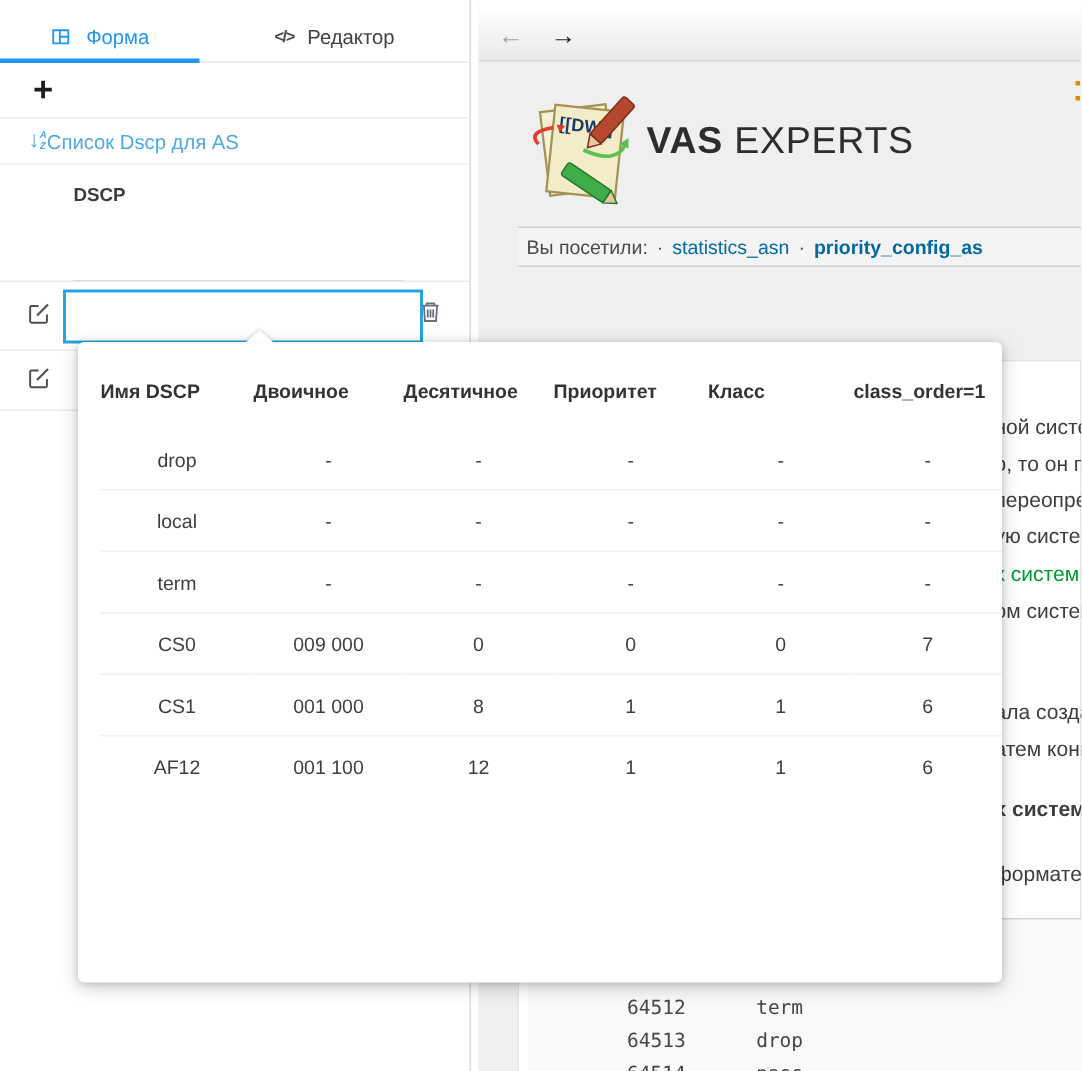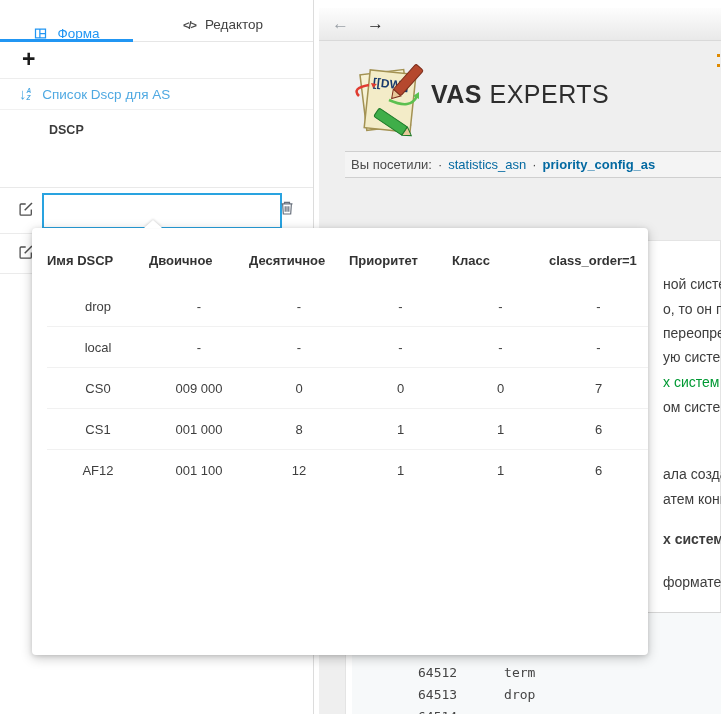--- a/index.html
+++ b/index.html
@@ -4,35 +4,35 @@
 <style>
   html,body{margin:0;padding:0;}
   body{width:721px;height:714px;background:#fff;overflow:hidden;position:relative;
        font-family:"Liberation Sans",sans-serif;-webkit-font-smoothing:antialiased;}
 
   
   .left-panel{position:absolute;left:0;top:0;width:313px;height:714px;background:#fff;
               border-right:1px solid #dcdcdc;z-index:10;}
   .tabbar{position:absolute;left:0;top:8px;width:313px;height:33px;border-bottom:1px solid #e6e6e6;display:flex;}
   .tab{display:flex;align-items:center;justify-content:center;gap:9px;cursor:pointer;}
-  .tab.t1{width:133px;align-items:flex-end;}
+  .tab.t1{width:133px;}
   .tab.t2{width:180px;}
   .tab-label{font-size:13.5px;color:#2196f3;}
   .tab.t2 .tab-label{color:#424242;}
   .code-glyph{font-size:11px;font-weight:700;color:#4a4a4a;letter-spacing:-1px;}
   .tab-indicator{position:absolute;left:0;bottom:-1px;width:133px;height:3px;background:#2196f3;}
 
   .add-row{position:absolute;left:0;top:42px;width:313px;height:36px;border-bottom:1px solid #ededed;}
   .add-btn{position:absolute;left:22px;top:5px;font-size:23px;font-weight:700;color:#1c1c1c;cursor:pointer;line-height:24px;}
   .link-row{position:absolute;left:0;top:79px;width:313px;height:30px;border-bottom:1px solid #f1f1f1;
             display:flex;align-items:center;}
   .sort-icon{margin-left:19px;display:flex;align-items:center;color:#4fa9e2;}
   .sort-icon .arr{font-size:15px;line-height:14px;}
   .sort-icon .az{display:flex;flex-direction:column;font-size:6.5px;font-weight:700;line-height:7px;font-style:normal;}
-  .list-link{margin-left:11px;font-size:13.5px;color:#4fa9e2;cursor:pointer;text-decoration:none;}
+  .list-link{margin-left:0;font-size:13.5px;color:#4fa9e2;cursor:pointer;text-decoration:none;}
 
   .dscp-label{position:absolute;left:49px;top:123px;font-size:12.5px;font-weight:700;color:#3c3c3c;}
   .field-underline{position:absolute;left:49px;top:187px;width:220px;height:1px;background:#9e9e9e;}
 
   .edit-row{position:absolute;left:0;width:313px;}
   .edit-row.r1{top:187px;height:45px;border-top:1px solid #e9e9e9;border-bottom:1px solid #ebebeb;}
   .edit-row.r2{top:233px;height:40px;border-bottom:1px solid #ebebeb;}
   .edit-icon{position:absolute;left:18px;top:13px;width:16px;height:16px;cursor:pointer;}
   .edit-row.r2 .edit-icon{top:11px;}
   .dscp-input{position:absolute;left:42px;top:5px;width:224px;height:32px;border:2px solid #29a3e0;
@@ -61,21 +61,21 @@
   .frag{position:absolute;left:344px;white-space:nowrap;font-size:14px;color:#3d3d3d;z-index:2;}
   .frag.green-link{color:#009933;cursor:pointer;}
   .frag.bold{font-weight:700;}
   .codeblock{position:absolute;left:33px;top:612px;right:0;height:112px;margin:0;background:#f7f9fa;
              border-top:1px solid #d6d6d6;padding:27px 0 0 66px;
              font-family:"DejaVu Sans Mono",monospace;font-size:13px;line-height:22px;color:#454545;z-index:2;}
   .dot{position:absolute;right:1px;width:3px;height:3px;background:#df8a00;z-index:3;}
   .dot.d1{top:54px;} .dot.d2{top:64px;}
 
   
-  .popup{position:absolute;left:32px;top:228px;width:616px;height:427px;background:#fff;border-radius:4px;
+  .popup{position:absolute;left:52px;top:228px;width:616px;height:427px;background:#fff;border-radius:4px;
          box-shadow:0 3px 12px rgba(0,0,0,.22),0 1px 4px rgba(0,0,0,.12);z-index:30;}
   .caret{position:absolute;left:112px;top:-8px;width:0;height:0;border-left:9px solid transparent;
          border-right:9px solid transparent;border-bottom:8px solid #fff;
          filter:drop-shadow(0 -1px 1px rgba(0,0,0,.15));}
   .dscp-table{margin-left:15px;width:calc(100% - 15px);border-collapse:collapse;table-layout:fixed;
               font-size:13px;color:#3e3e3e;}
   .dscp-table th{height:52px;text-align:left;vertical-align:middle;font-weight:700;color:#333;
                  padding:6px 0 0 0;white-space:nowrap;}
   .dscp-table td{height:40px;text-align:center;vertical-align:middle;padding:0;white-space:nowrap;}
   .dscp-table tbody tr + tr{border-top:1px solid #f1f1f1;}
@@ -238,20 +238,28 @@
         </tr>
         <tr>
           <td>local</td>
           <td>-</td>
           <td>-</td>
           <td>-</td>
           <td>-</td>
           <td>-</td>
         </tr>
         <tr>
+          <td>term</td>
+          <td>-</td>
+          <td>-</td>
+          <td>-</td>
+          <td>-</td>
+          <td>-</td>
+        </tr>
+        <tr>
           <td>CS0</td>
           <td>009 000</td>
           <td>0</td>
           <td>0</td>
           <td>0</td>
           <td>7</td>
         </tr>
         <tr>
           <td>CS1</td>
           <td>001 000</td>

